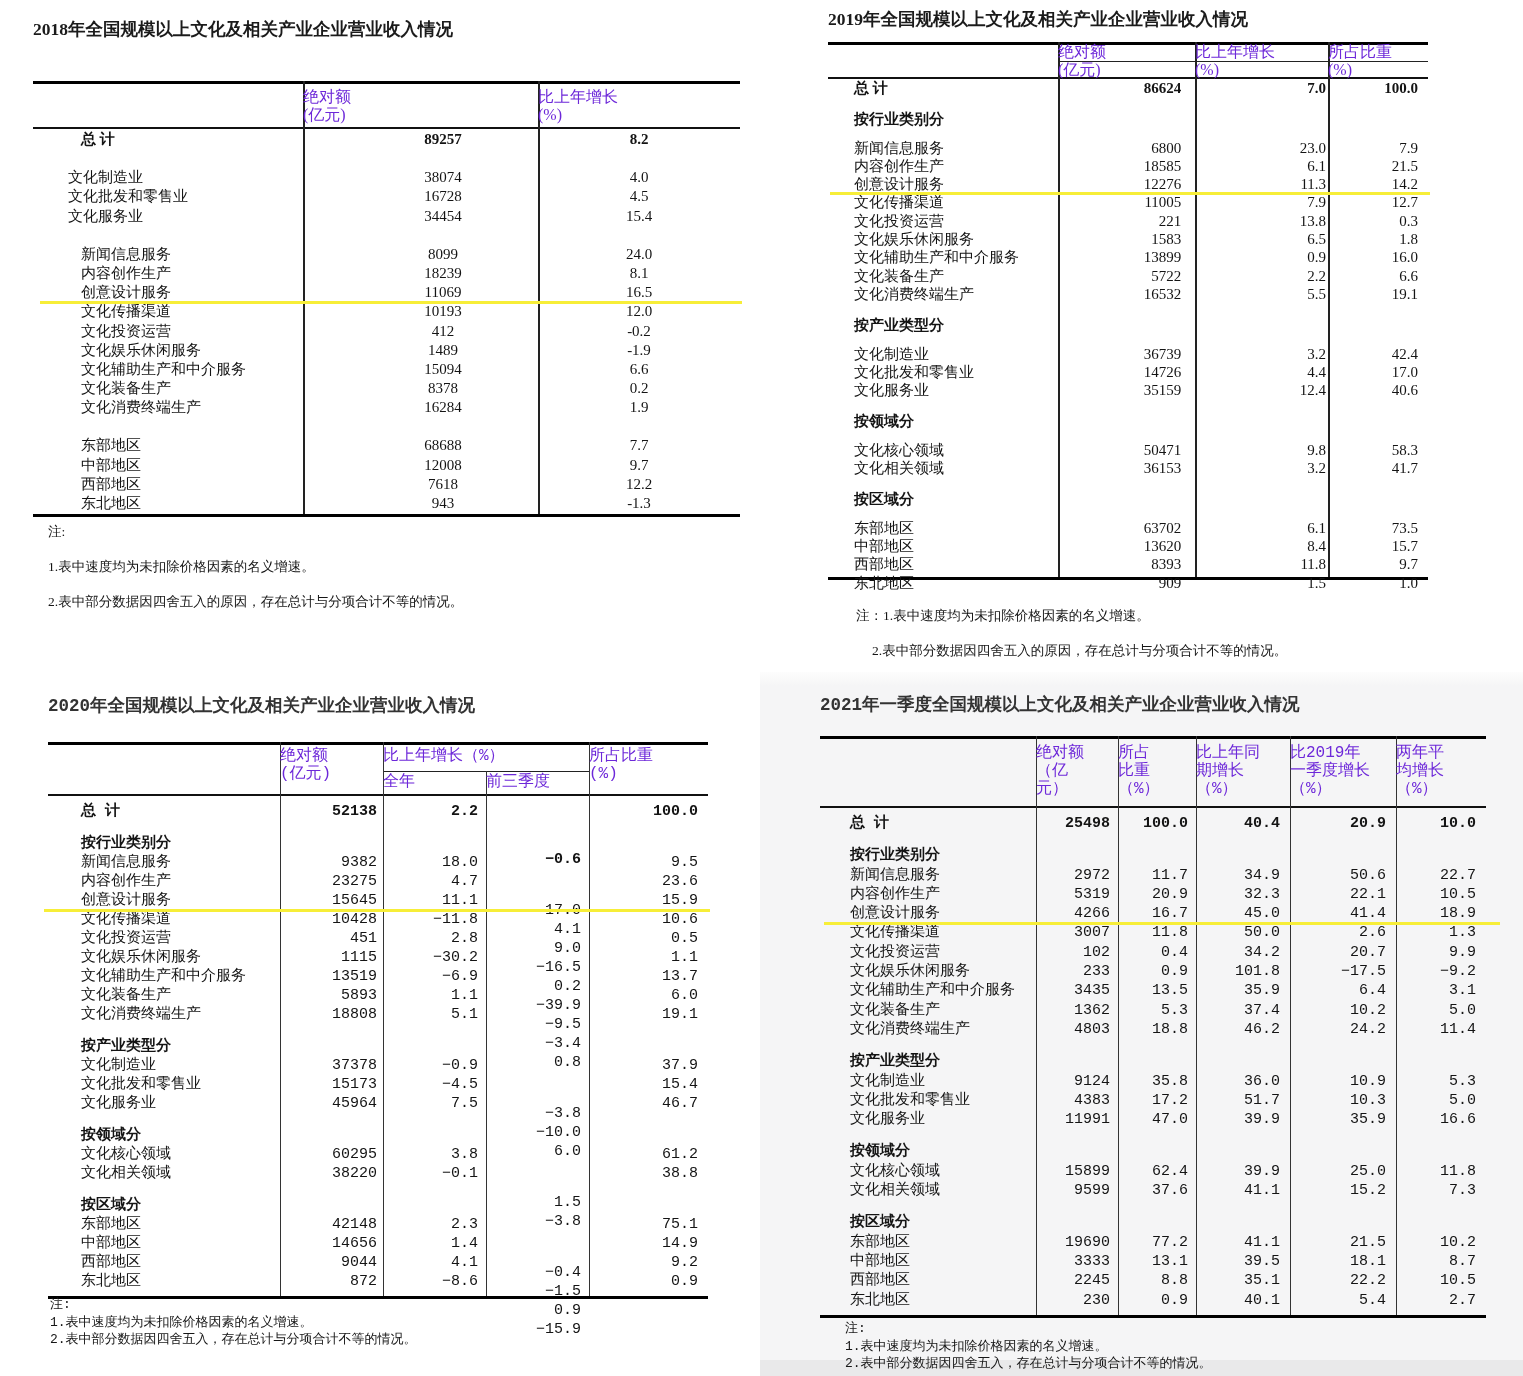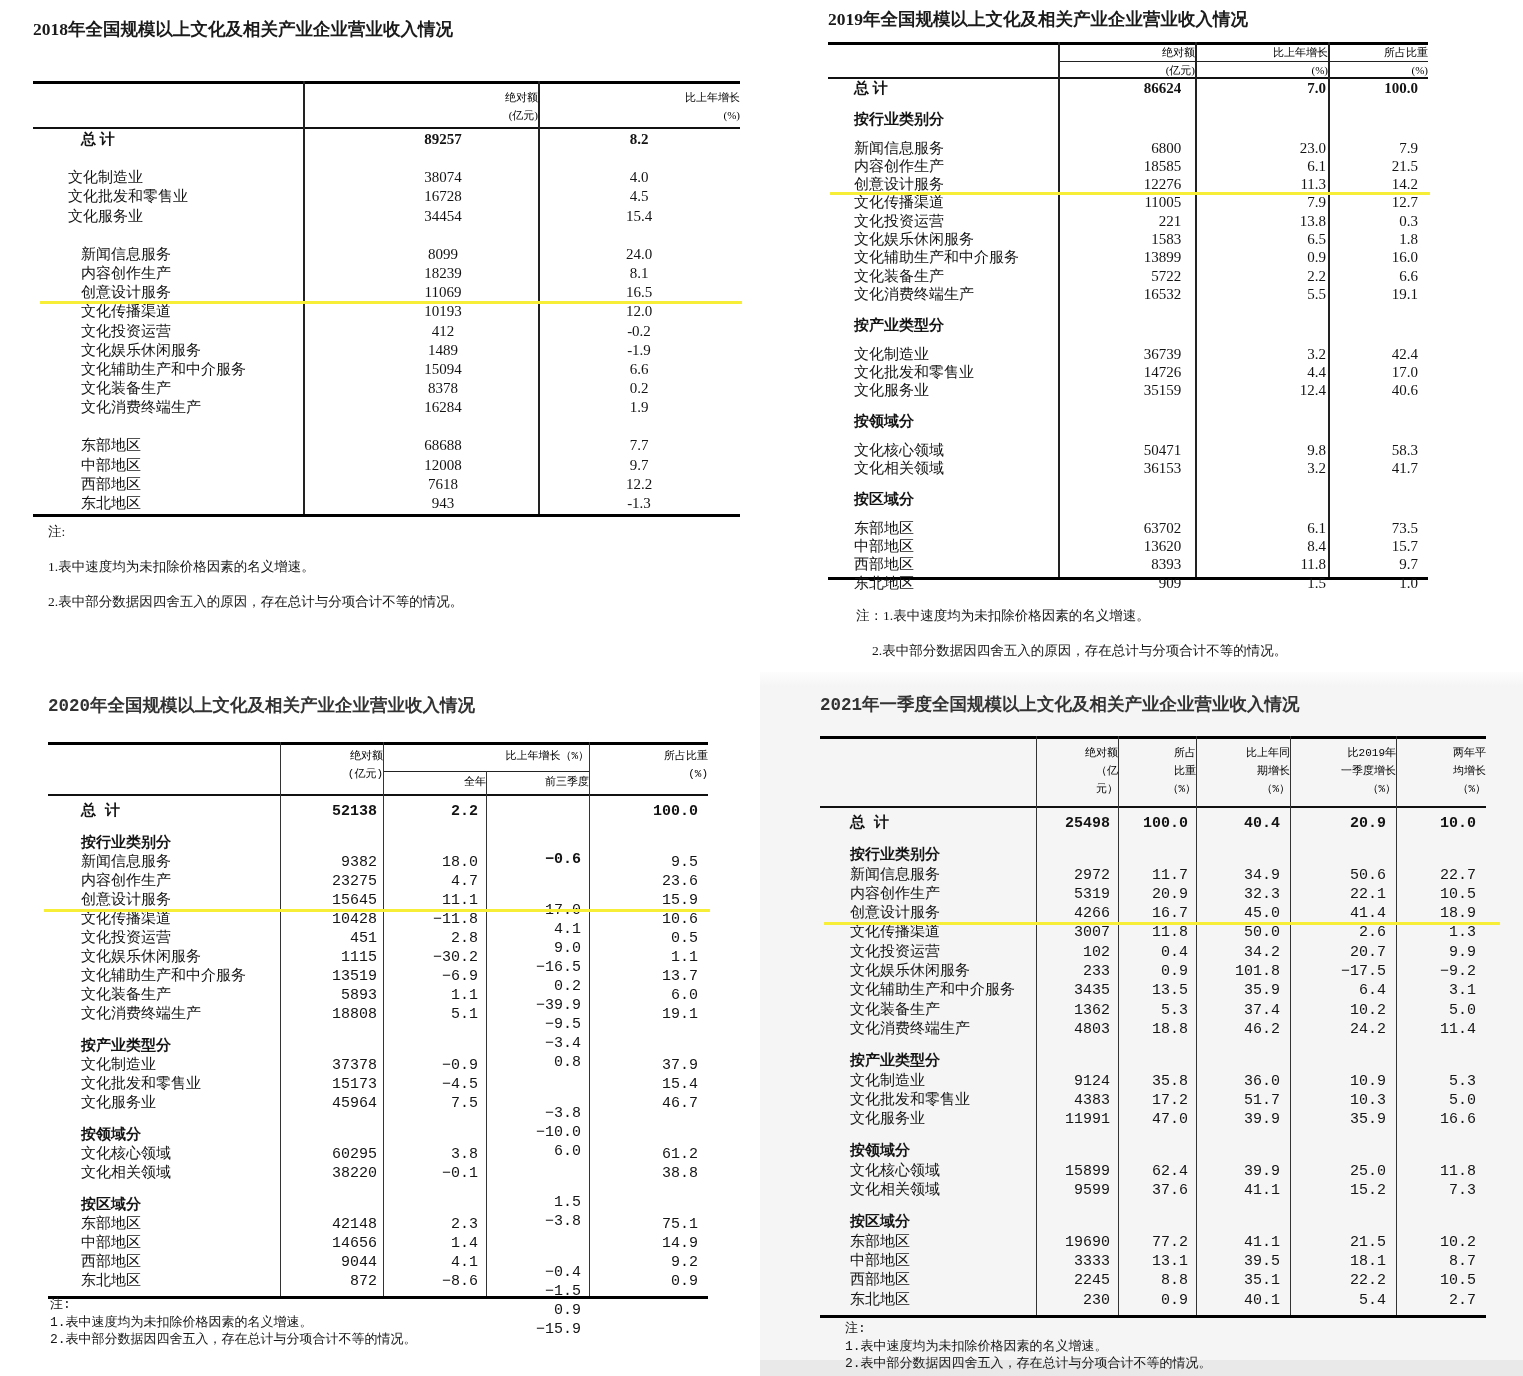--- a/index.html
+++ b/index.html
@@ -11,21 +11,21 @@
   .ttl{position:absolute;text-align:left;font-weight:bold;font-size:17.5px;line-height:22px;color:#1b1b1b;white-space:nowrap;}
   .ttl.sans{color:#333;}
   .tbl{position:absolute;font-size:15px;}
   .bt{position:absolute;left:0;right:0;top:0;height:3px;background:#000;}
   .bb{position:absolute;left:0;right:0;bottom:0;height:3px;background:#000;}
   .thin{position:absolute;left:0;right:0;height:1.5px;background:#111;}
   .pline{position:absolute;height:1px;background:#222;}
   .vl{position:absolute;top:0;bottom:3px;width:1.5px;background:#222;}
   .vl.n{width:1.2px;background:#333;}
   .vl.part{top:29px;}
-  .hc{position:absolute;text-align:right;font-size:11px;color:#000000;}
+  .hc{position:absolute;text-align:left;font-size:16px;color:#6d28d9;}
   .hc div{line-height:18px;}
   .rows{position:absolute;left:0;right:0;}
   .row{display:flex;position:relative;white-space:nowrap;}
   .row span{display:block;box-sizing:border-box;}
   .row.total,.row.section{font-weight:bold;}
   .row.hl::after{content:"";position:absolute;height:3px;background:#f7ee38;bottom:-2px;z-index:2;}
   
   .t1 .row{line-height:19.2px;height:19.2px;}
   .t1 .lbl{width:270px;padding-left:48px;}
   .t1 .row.item2 .lbl{padding-left:35px;}

